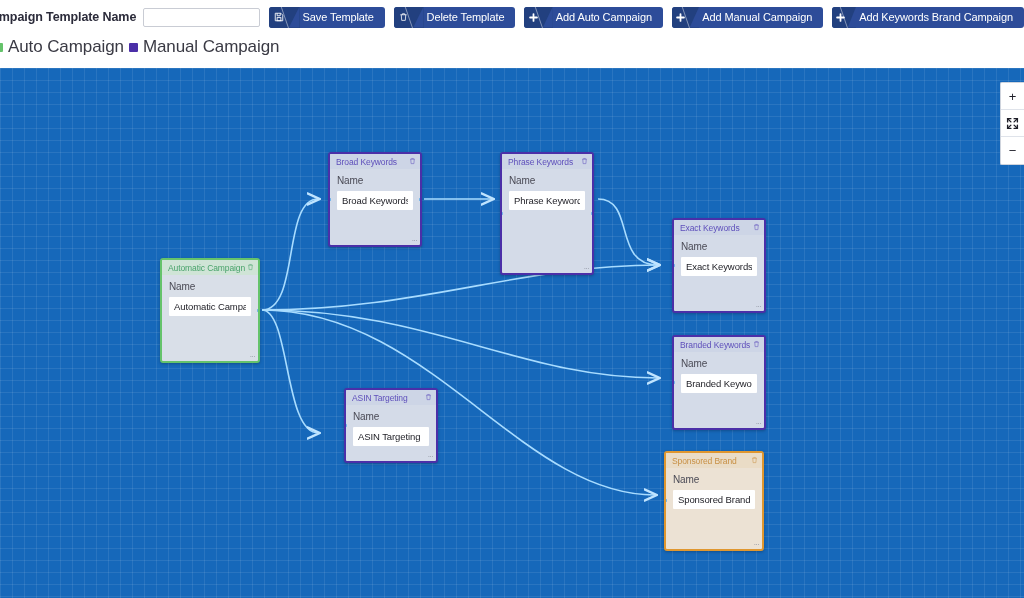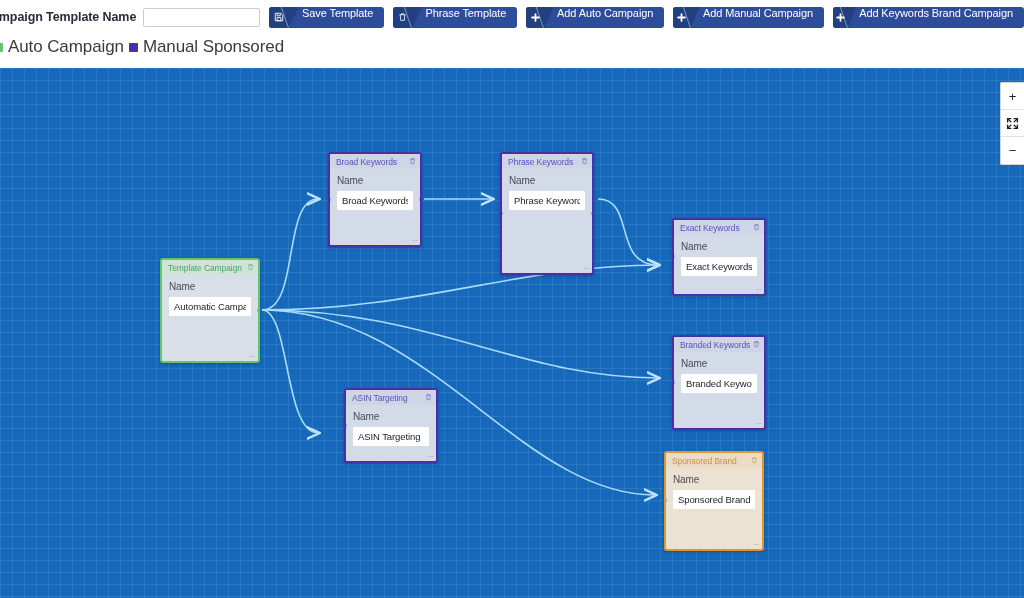--- a/index.html
+++ b/index.html
@@ -41,21 +41,21 @@
     font-family: "Liberation Sans", sans-serif;
     color: #333;
     outline: none;
   }
   .btn {
     height: 21px;
     margin-left: 9px;
     background: #2d4c99;
     border-radius: 3px;
     display: flex;
-    align-items: flex-start;
+    align-items: center;
     cursor: pointer;
     position: relative;
     overflow: hidden;
   }
   .btn-ico {
     width: 26px;
     height: 21px;
     display: flex;
     align-items: center;
     justify-content: center;
@@ -242,21 +242,21 @@
 
   <div class="btn">
     <span class="btn-ico">
       <svg width="9" height="10" viewBox="0 0 16 16" fill="none" stroke="#fff" stroke-width="1.4">
         <path d="M2.5 4h11"></path>
           <path d="M6 4V2.2h4V4"></path>
           <path d="M4 4l.8 10h6.4L12 4"></path>
       </svg>
     </span>
     <span class="btn-sep"></span>
-    <span class="btn-lbl">Phrase Template</span>
+    <span class="btn-lbl">Delete Template</span>
   </div>
 
   <div class="btn">
     <span class="btn-ico">
       <svg width="11" height="11" viewBox="0 0 16 16" fill="none" stroke="#fff" stroke-width="2.6" stroke-linecap="round">
         <path d="M8 3v10M3 8h10"></path>
       </svg>
     </span>
     <span class="btn-sep"></span>
     <span class="btn-lbl">Add Auto Campaign</span>
@@ -280,21 +280,21 @@
     </span>
     <span class="btn-sep"></span>
     <span class="btn-lbl">Add Keywords Brand Campaign</span>
   </div>
 </div>
 
 <div class="legend">
   <span class="legend-sw auto"></span>
   <span class="legend-txt">Auto Campaign</span>
   <span class="legend-sw manual"></span>
-  <span class="legend-txt">Manual Sponsored</span>
+  <span class="legend-txt">Manual Campaign</span>
 </div>
 
 <div class="canvas">
 
   <svg class="edges" viewBox="0 0 1024 530">
     <defs>
       <marker id="ar" markerWidth="9" markerHeight="9" refX="7" refY="4.5" orient="auto">
         <path d="M0,0.8 L8,4.5 L0,8.2" fill="none" stroke="#bfe4ff" stroke-width="1.5"></path>
       </marker>
     </defs>
@@ -311,21 +311,21 @@
       <path d="M262,242 C430,242 520,310 658,310"></path>
 
       <path d="M262,242 C290,242 284,365 318,365"></path>
 
       <path d="M262,242 C430,242 520,427 655,427"></path>
     </g>
   </svg>
 
   <div class="node auto" style="left:160px; top:190px; width:100px; height:105px;">
     <div class="node-head">
-      <span>Template Campaign</span>
+      <span>Automatic Campaign</span>
       <span class="trash-ico">
         <svg width="7" height="8" viewBox="0 0 16 16" fill="none" stroke="currentColor" stroke-width="1.6">
           <path d="M2.5 4h11"></path>
             <path d="M6 4V2.2h4V4"></path>
             <path d="M4 4l.8 10h6.4L12 4"></path>
         </svg>
       </span>
     </div>
     <div class="node-body">
       <div class="field-label">Name</div>
@@ -368,21 +368,21 @@
     </div>
     <div class="node-body">
       <div class="field-label">Name</div>
       <input class="field-input" type="text" value="Phrase Keywords" style="">
     </div>
     <span class="resize-h">...</span>
     <span class="handle left"></span>
     <span class="handle right"></span>
   </div>
 
-  <div class="node" style="left:672px; top:150px; width:94px; height:78px;">
+  <div class="node" style="left:672px; top:150px; width:94px; height:95px;">
     <div class="node-head">
       <span>Exact Keywords</span>
       <span class="trash-ico">
         <svg width="7" height="8" viewBox="0 0 16 16" fill="none" stroke="currentColor" stroke-width="1.6">
           <path d="M2.5 4h11"></path>
             <path d="M6 4V2.2h4V4"></path>
             <path d="M4 4l.8 10h6.4L12 4"></path>
         </svg>
       </span>
     </div>

